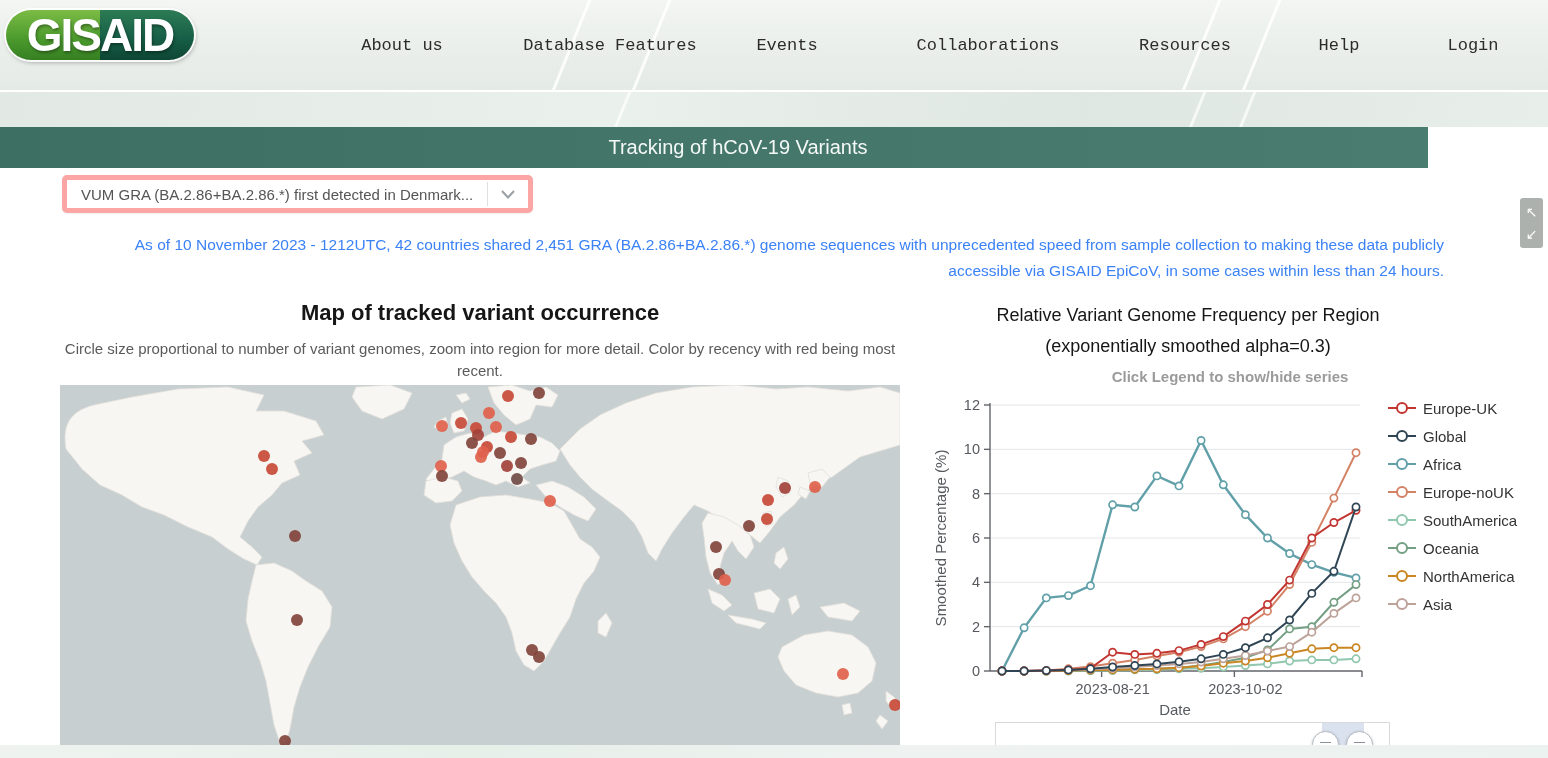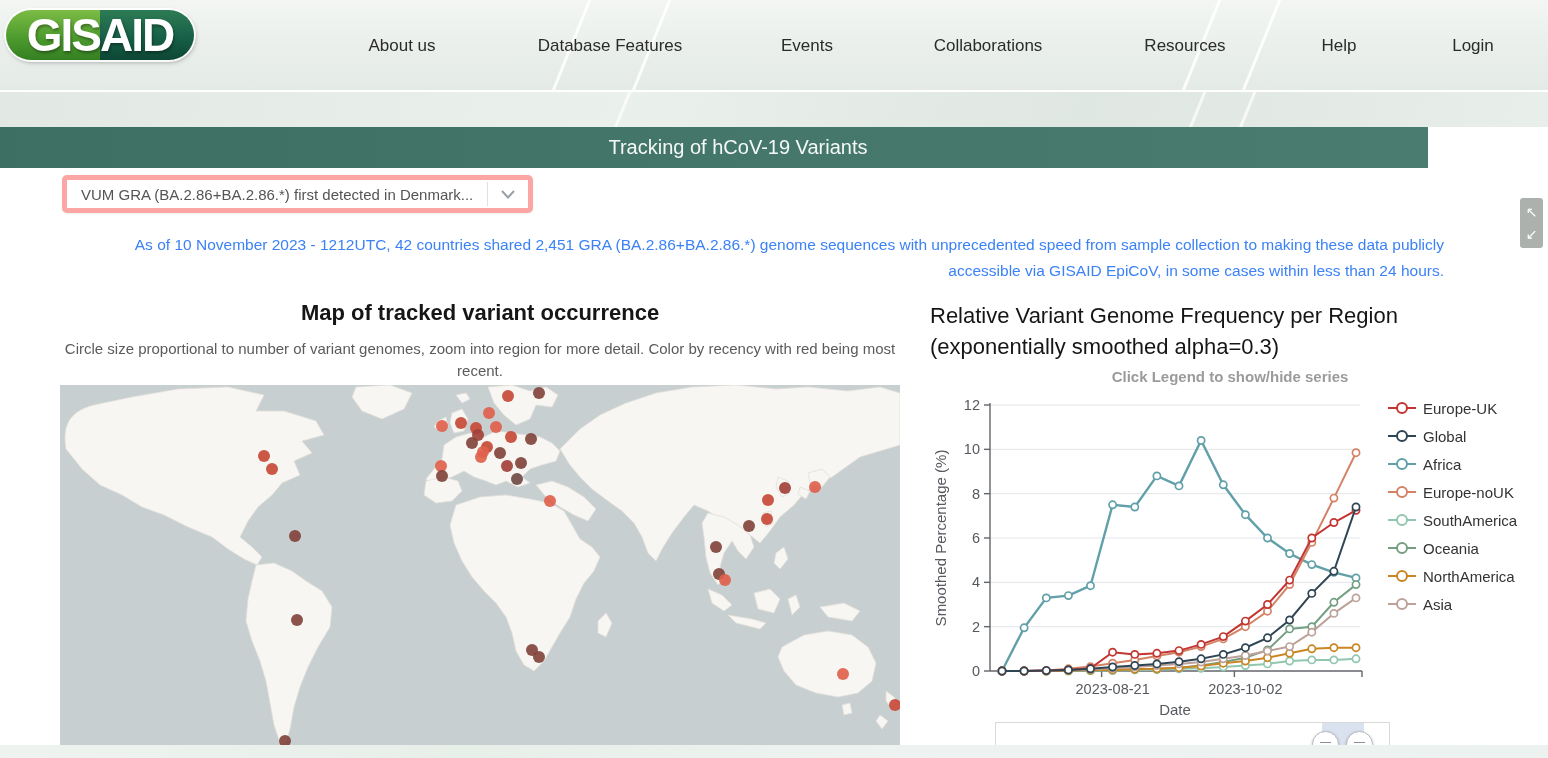--- a/index.html
+++ b/index.html
@@ -11,21 +11,21 @@
     background:linear-gradient(180deg,#f3f6f3 0%,#e9eeea 60%,#e4eae6 100%); overflow:hidden; }
   .streak { position:absolute; top:-40px; width:3px; height:220px; background:rgba(255,255,255,.85);
     transform:rotate(22deg); }
   #logo { position:absolute; left:6px; top:10px; width:188px; height:50px; border-radius:34px;
     overflow:hidden; display:flex; box-shadow:0 0 0 2px rgba(255,255,255,.9), 1px 2px 5px rgba(0,0,0,.35); }
   #logo .half-l { width:50%; height:100%; background:linear-gradient(180deg,#7cbb45 0%,#4d9c2e 55%,#357f22 100%); }
   #logo .half-r { width:50%; height:100%; background:linear-gradient(180deg,#2d7b54 0%,#176048 55%,#0d4634 100%); }
   #logo .logo-text { position:absolute; left:0; top:0; width:100%; height:100%;
     display:flex; align-items:center; justify-content:center; color:#fff; font-weight:bold;
     font-size:46px; letter-spacing:-2px; text-shadow:1px 2px 3px rgba(0,0,0,.35); }
-  #nav { position:absolute; left:0; top:0; width:1548px; height:86px; }
+  #nav { position:absolute; left:0; top:0; width:1548px; height:86px;font-family:Liberation Mono, monospace; }
   .nav-item { position:absolute; top:36px; transform:translateX(-50%); font-size:17px;
     color:#2b2b2b; cursor:pointer; white-space:nowrap; }
 
   
   #band2 { position:absolute; left:0; top:92px; width:1548px; height:35px;
     background:linear-gradient(100deg,#e2e9e4 0%,#eaf0ec 40%,#dfe7e2 70%,#e8eeea 100%); overflow:hidden; }
   #titlebar { position:absolute; left:0; top:127px; width:1428px; height:41px;
     background:linear-gradient(90deg,#3d7063 0%,#447769 50%,#4a7d70 100%);
     display:flex; align-items:center;justify-content:center; }
   #titlebar .title { color:#f4f8f6; font-size:20px; margin-left:48px; font-weight:400; }
@@ -41,22 +41,22 @@
 
   
   #summary { position:absolute; left:104px; top:232px; width:1340px; text-align:right;
     font-size:15.5px; line-height:26px; color:#3b82f6; }
 
   
   #map-title { position:absolute; left:60px; top:300px; width:840px; text-align:center;
     font-size:22px; color:#161616; }
   #map-subtitle { position:absolute; left:60px; top:338px; width:840px; text-align:center;
     font-size:15px; line-height:22px; color:#5b5b5b; }
-  #chart-title { position:absolute; left:930px; top:300px; width:600px; text-align:left;
-    font-size:22px; line-height:31px; color:#161616; }
+  #chart-title { position:absolute; left:888px; top:300px; width:600px; text-align:center;
+    font-size:18px; line-height:31px; color:#161616; }
   #chart-subtitle { position:absolute; left:930px; top:368px; width:600px; text-align:center;
     font-size:15px; color:#9b9b9b;font-weight:bold; }
 
   
   #map-wrap { position:absolute; left:60px; top:385px; width:840px; height:360px; }
   #map-wrap svg { display:block; }
 
   
   #chart-wrap { position:absolute; left:930px; top:392px; width:460px; height:326px; }
   #chart-svg text.tick { font-size:14.5px; fill:#56595e; font-family:"Liberation Sans",sans-serif; }
@@ -95,21 +95,21 @@
   <div class="streak" style="left:1250px"></div>
 </div>
 <div id="logo">
   <div class="half-l"></div>
   <div class="half-r"></div>
   <div class="logo-text">GISAID</div>
 </div>
 <nav id="nav">
     <span class="nav-item" style="left: 402px;">About us</span>
     <span class="nav-item" style="left: 610px;">Database Features</span>
-    <span class="nav-item" style="left: 807px;">Events</span>
+    <span class="nav-item" style="left: 787px;">Events</span>
     <span class="nav-item" style="left: 988px;">Collaborations</span>
     <span class="nav-item" style="left: 1185px;">Resources</span>
     <span class="nav-item" style="left: 1339px;">Help</span>
     <span class="nav-item" style="left: 1473px;">Login</span>
   </nav>
 
 <div id="band2">
   <div class="streak" style="left:600px;background:rgba(255,255,255,.7)"></div>
   <div class="streak" style="left:1175px;background:rgba(255,255,255,.7)"></div>
   <div class="streak" style="left:1225px;background:rgba(255,255,255,.7)"></div>

